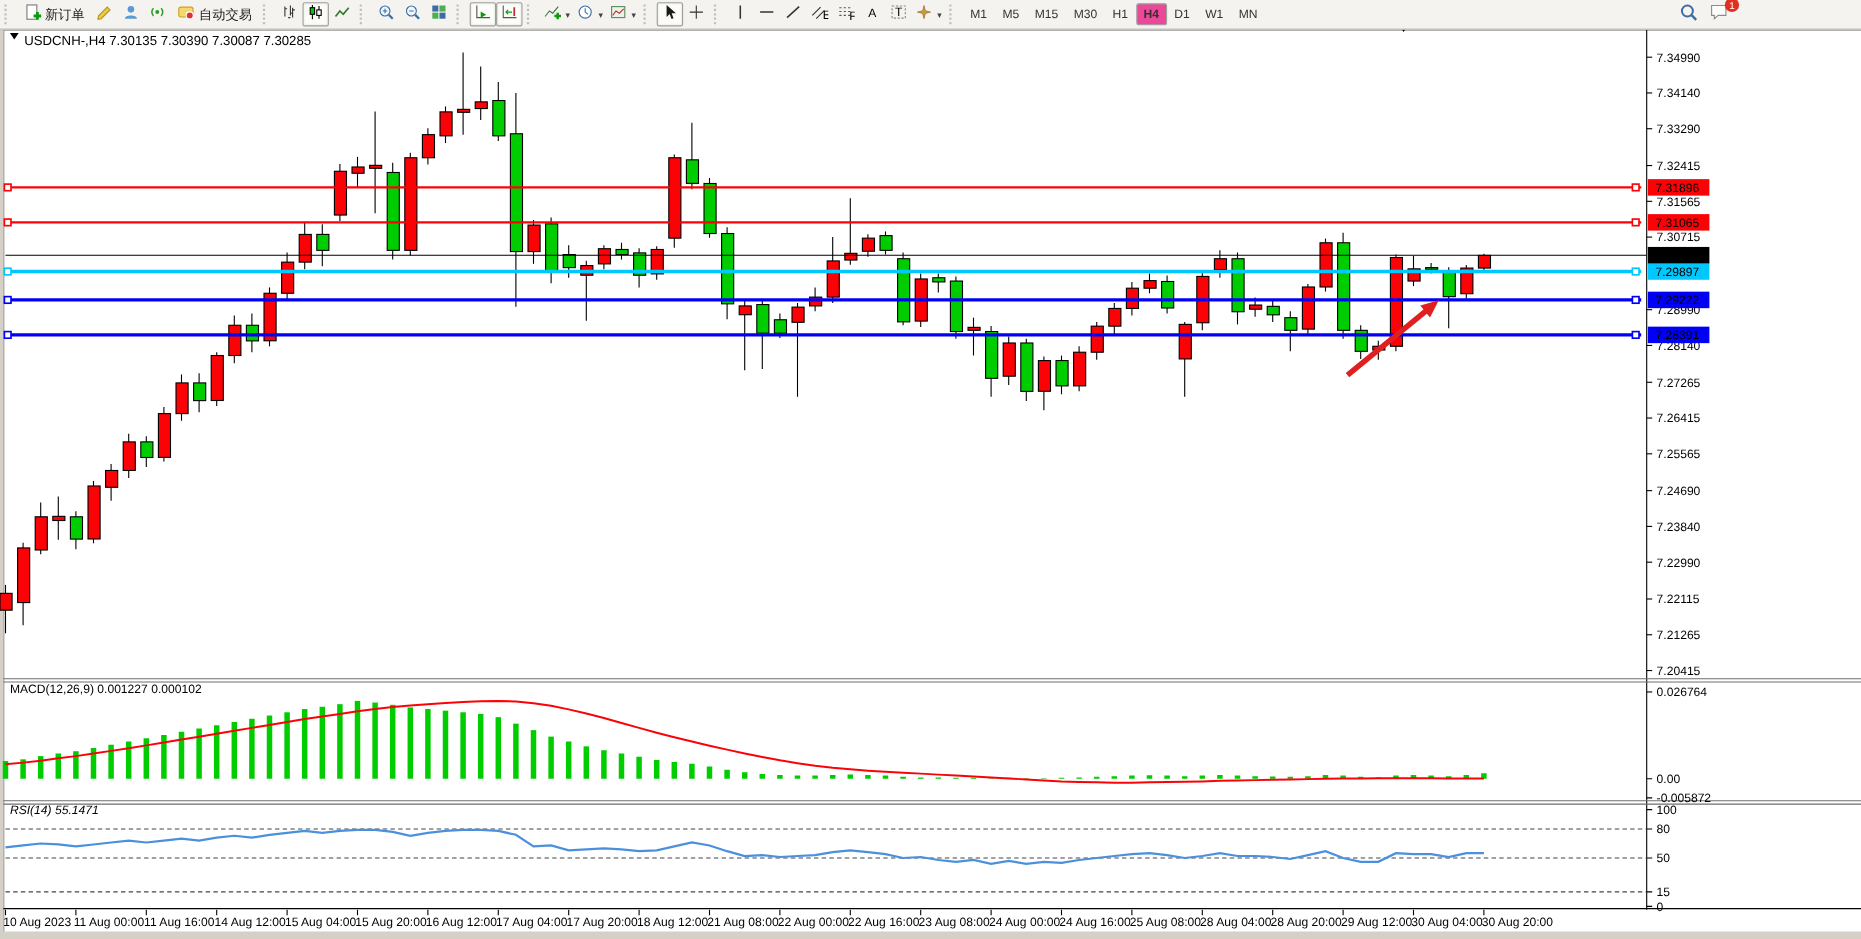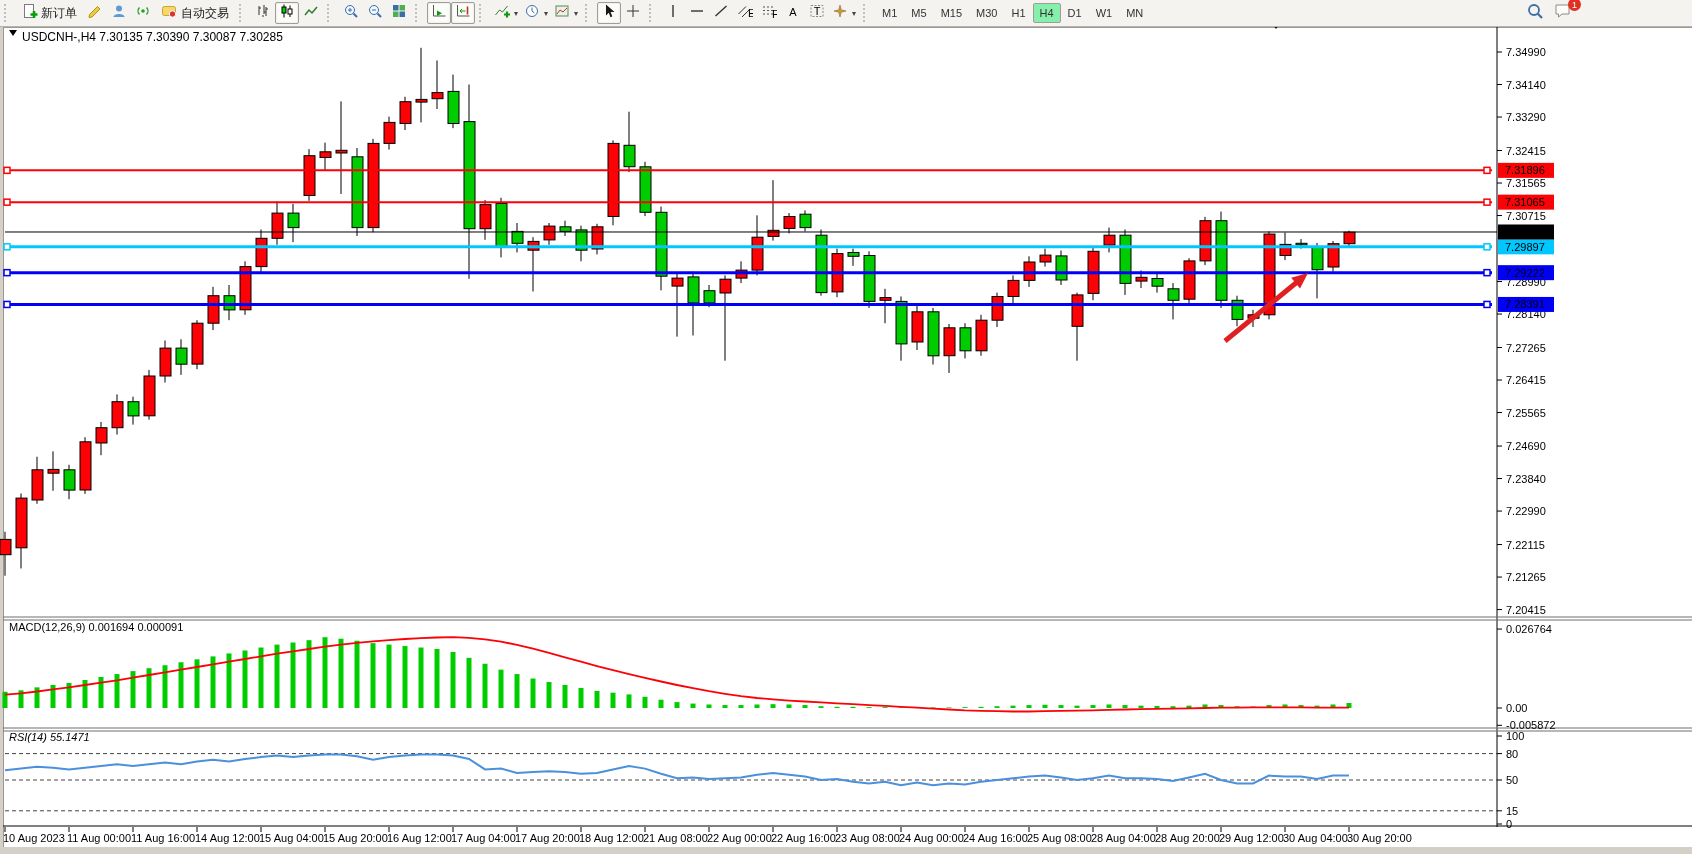--- a/index.html
+++ b/index.html
@@ -7,21 +7,21 @@
   
   .toolbar{position:absolute;left:0;top:0;width:1692px;height:26px;
     background:#f4f3f0;border-bottom:1px solid #b7b4ae;display:flex;align-items:center;z-index:20;}
   .grip{width:7px;height:18px;border-left:2px dotted #c2c0bc;margin:0 3px 0 4px;}
   .tbtn{height:22px;min-width:24px;display:flex;align-items:center;justify-content:center;
     gap:3px;border:1px solid transparent;border-radius:2px;padding:0 2px;box-sizing:border-box;text-align:right;}
   .tbtn.pressed{border-color:#9f9d99;background:#fcfcf9;box-shadow:inset 0 0 2px #d8d6d0;}
   .tbtn .lbl{font-size:12px;color:#1a1a1a;white-space:nowrap;}
   .caret{font-size:8px;color:#444;margin-left:1px;}
   .tf{font-size:11px;color:#333;padding:3px 6px;border:1px solid transparent;border-radius:2px;}
-  .tf.active{border-color:#9f9d99;background:#86efac;}
+  .tf.active{border-color:#9f9d99;background:#ec4899;font-weight:bold;}
   .tb-right{position:absolute;right:118px;top:2px;display:flex;align-items:center;gap:10px;}
   .badge{position:absolute;top:-4px;right:-7px;width:13px;height:13px;border-radius:50%;
     background:#e03022;color:#fff;font-size:9px;display:flex;align-items:center;justify-content:center;}
   
   .chart-bg{position:absolute;left:3px;top:27px;width:1689px;height:820px;background:#fff;
     border-left:1px solid #9a9893;z-index:1;}
   .bottom-strip{position:absolute;left:0;top:847px;width:1692px;height:7px;background:#d4d0c8;z-index:3;}
   #chart-svg{position:absolute;left:0;top:0;width:1692px;height:854px;z-index:2;}
   svg text{font-family:"Liberation Sans",sans-serif;font-size:11px;fill:#000;}
   
@@ -268,21 +268,21 @@
 
 <div class="title-row">
   <span class="tri-down"></span>
   <span class="title-text">USDCNH-,H4  7.30135 7.30390 7.30087 7.30285</span>
 </div>
 
 <div class="chart-corner-marker">
   <span class="tri-down"></span>
 </div>
 
-<div class="panel-label macd-label">MACD(12,26,9) 0.001694 0.000091</div>
+<div class="panel-label macd-label">MACD(12,26,9) 0.001227 0.000102</div>
 <div class="panel-label rsi-label">RSI(14) 55.1471</div>
 
 <svg id="chart-svg">
     <line x1="3" y1="27.5" x2="1692" y2="27.5" stroke="#9a9893" stroke-width="1"></line>
     <line x1="1497" y1="27" x2="1497" y2="827" stroke="#000" stroke-width="1"></line>
     <line x1="3" y1="617" x2="1692" y2="617" stroke="#6e6e6e" stroke-width="1"></line>
     <line x1="3" y1="620" x2="1692" y2="620" stroke="#6e6e6e" stroke-width="1"></line>
     <line x1="3" y1="728" x2="1692" y2="728" stroke="#6e6e6e" stroke-width="1"></line>
     <line x1="3" y1="731" x2="1692" y2="731" stroke="#6e6e6e" stroke-width="1"></line>
     <line x1="3" y1="826" x2="1692" y2="826" stroke="#000" stroke-width="1"></line>

